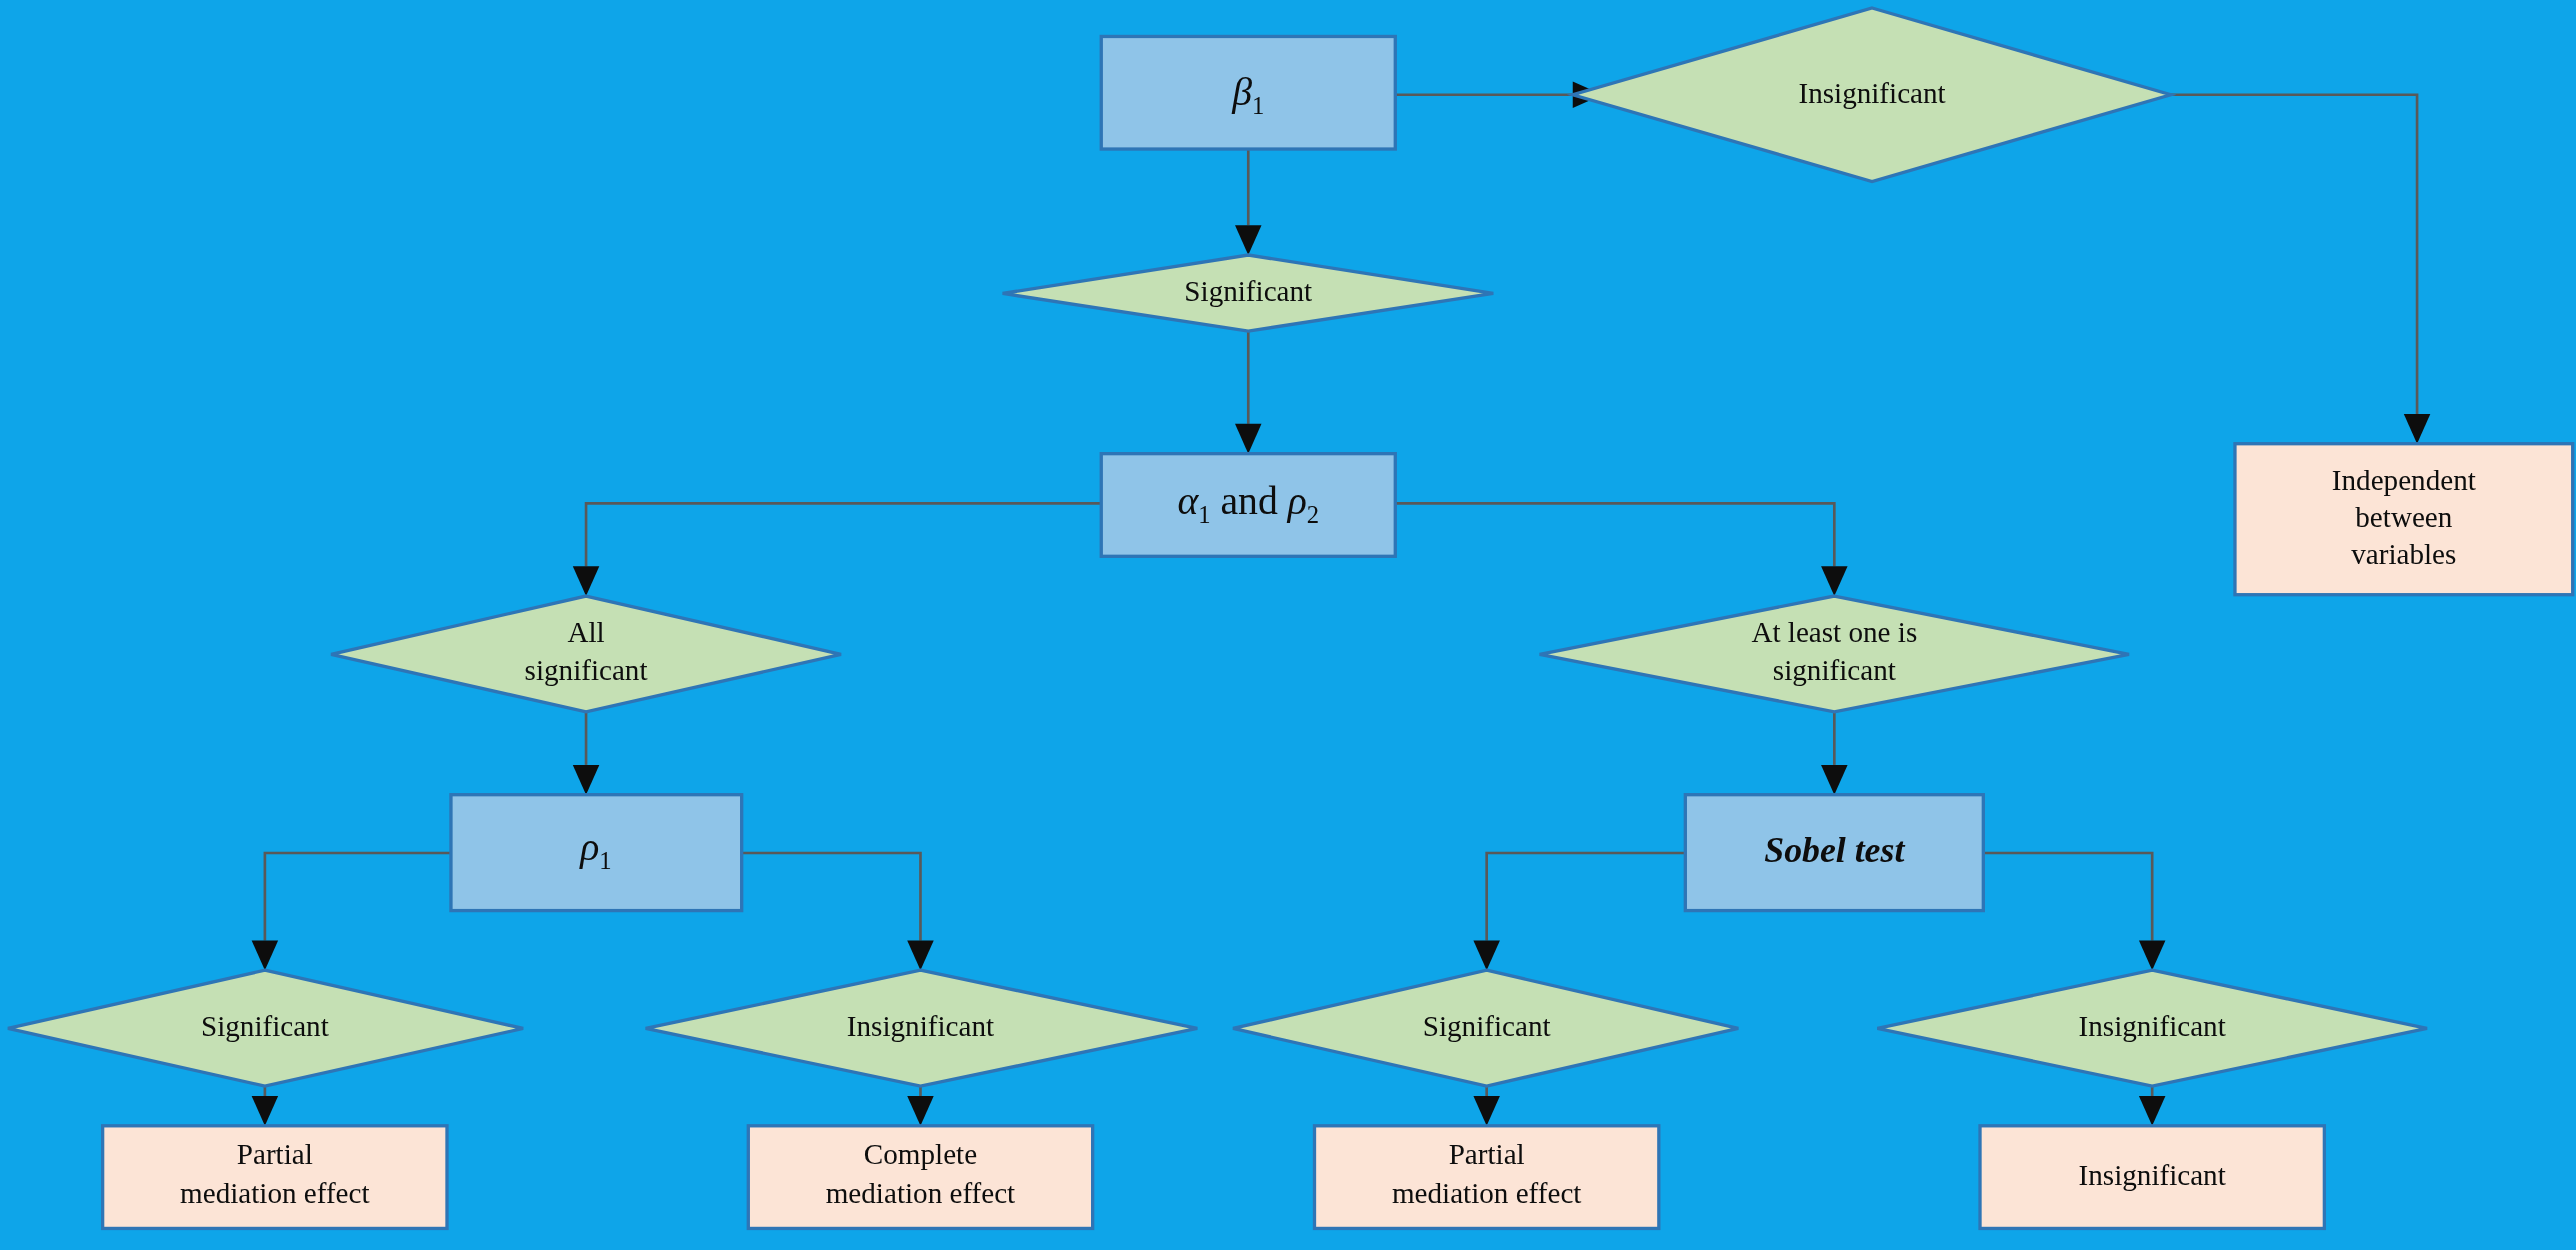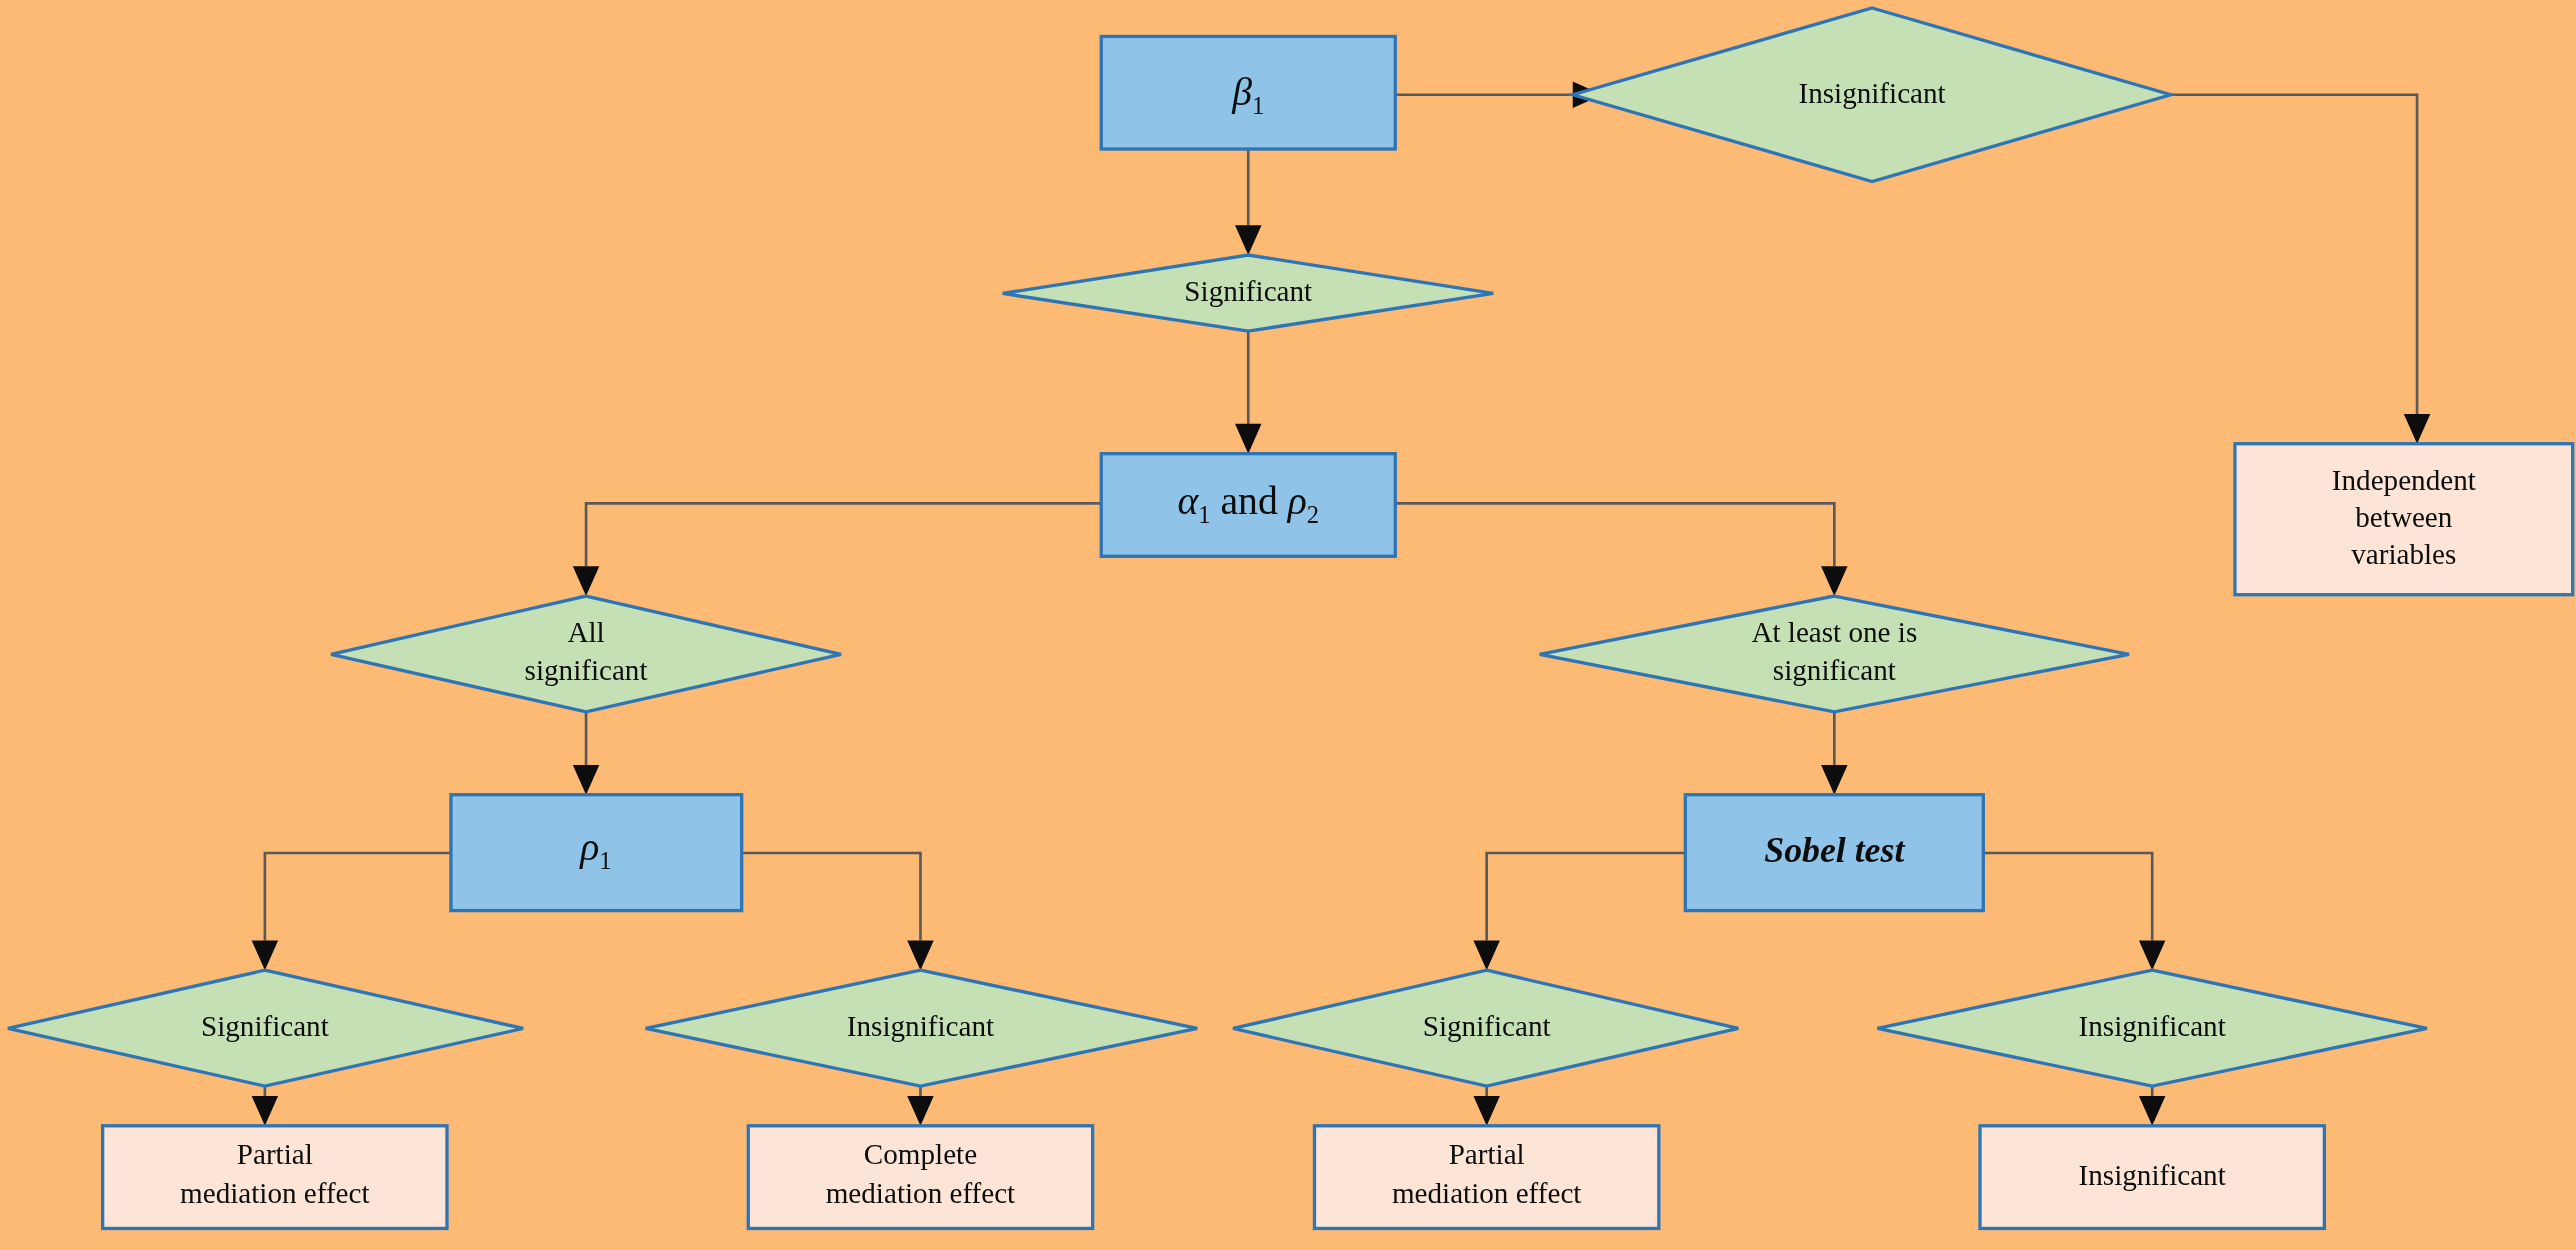--- a/index.html
+++ b/index.html
@@ -7,21 +7,21 @@
     padding: 0;
     background: #ffffff;
   }
   body {
     font-family: "Liberation Serif", "DejaVu Serif", serif;
   }
   #diagram-root {
     position: relative;
     width: 2576px;
     height: 1251px;
-    background: #fdba74;
+    background: #0ea5e9;
     overflow: hidden;
   }
   svg#flowchart {
     display: block;
     width: 2576px;
     height: 1251px;
   }
   .node-shape {
     stroke: #2E75B6;
     stroke-width: 5;

